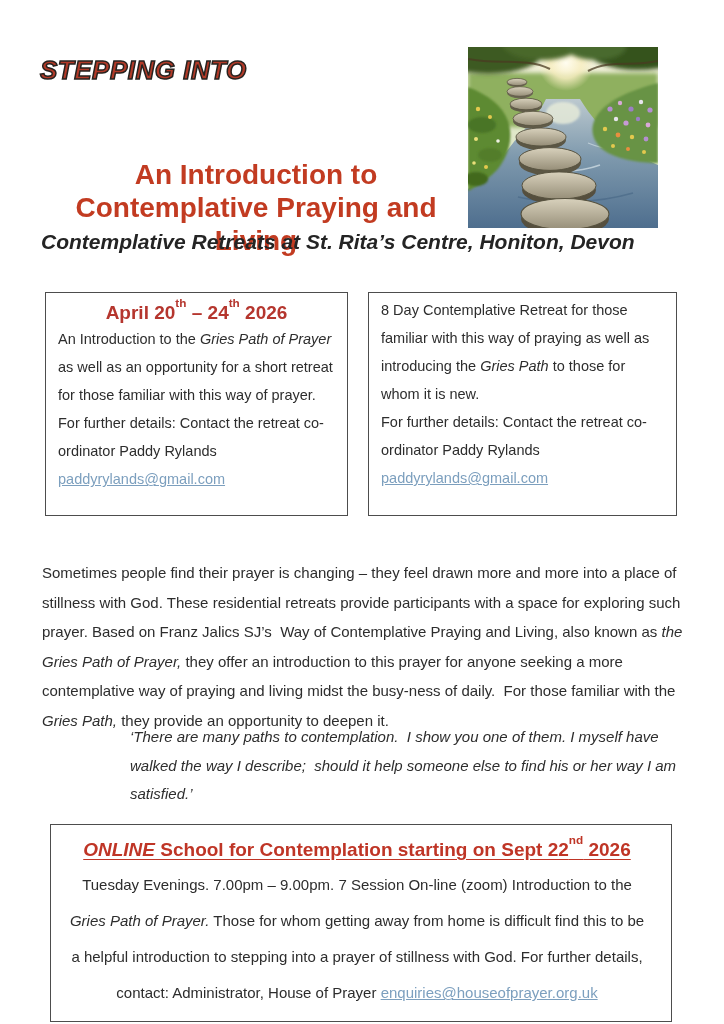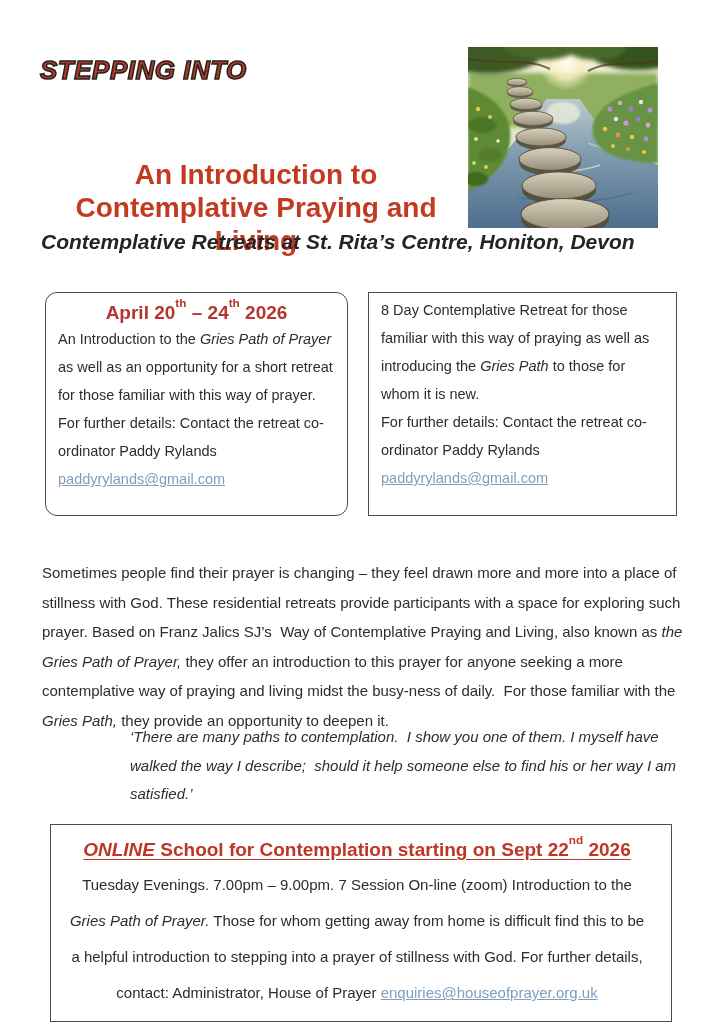--- a/index.html
+++ b/index.html
@@ -18,21 +18,21 @@
   .tagline{
     position:absolute;left:41px;top:228px;width:660px;
     font-size:21px;line-height:28px;font-weight:bold;font-style:italic;color:#242424;
   }
   .hero{position:absolute;left:468px;top:47px;width:190px;height:181px;}
   
   .retreat-box{
     position:absolute;top:292px;height:224px;box-sizing:border-box;
     border:1.5px solid #4d4d4d;padding:3px 12px 0 12px;background:#fff;
   }
-  .retreat-box.left{left:45px;width:303px;border-radius:12px;}
+  .retreat-box.left{left:45px;width:303px;}
   .retreat-box.right{left:368px;width:309px;}
   .box-heading{
     margin:0;text-align:center;font-size:19px;line-height:24px;font-weight:bold;color:#b5362e;
   }
   .box-body{font-size:14.5px;line-height:28px;color:#2d2d2d;}
   sup.ord{font-size:62%;position:relative;top:-0.45em;}
   .it{font-style:italic;}
   .email-link{color:#7c9fbe;text-decoration:underline;cursor:pointer;}
   
   .paragraph{

